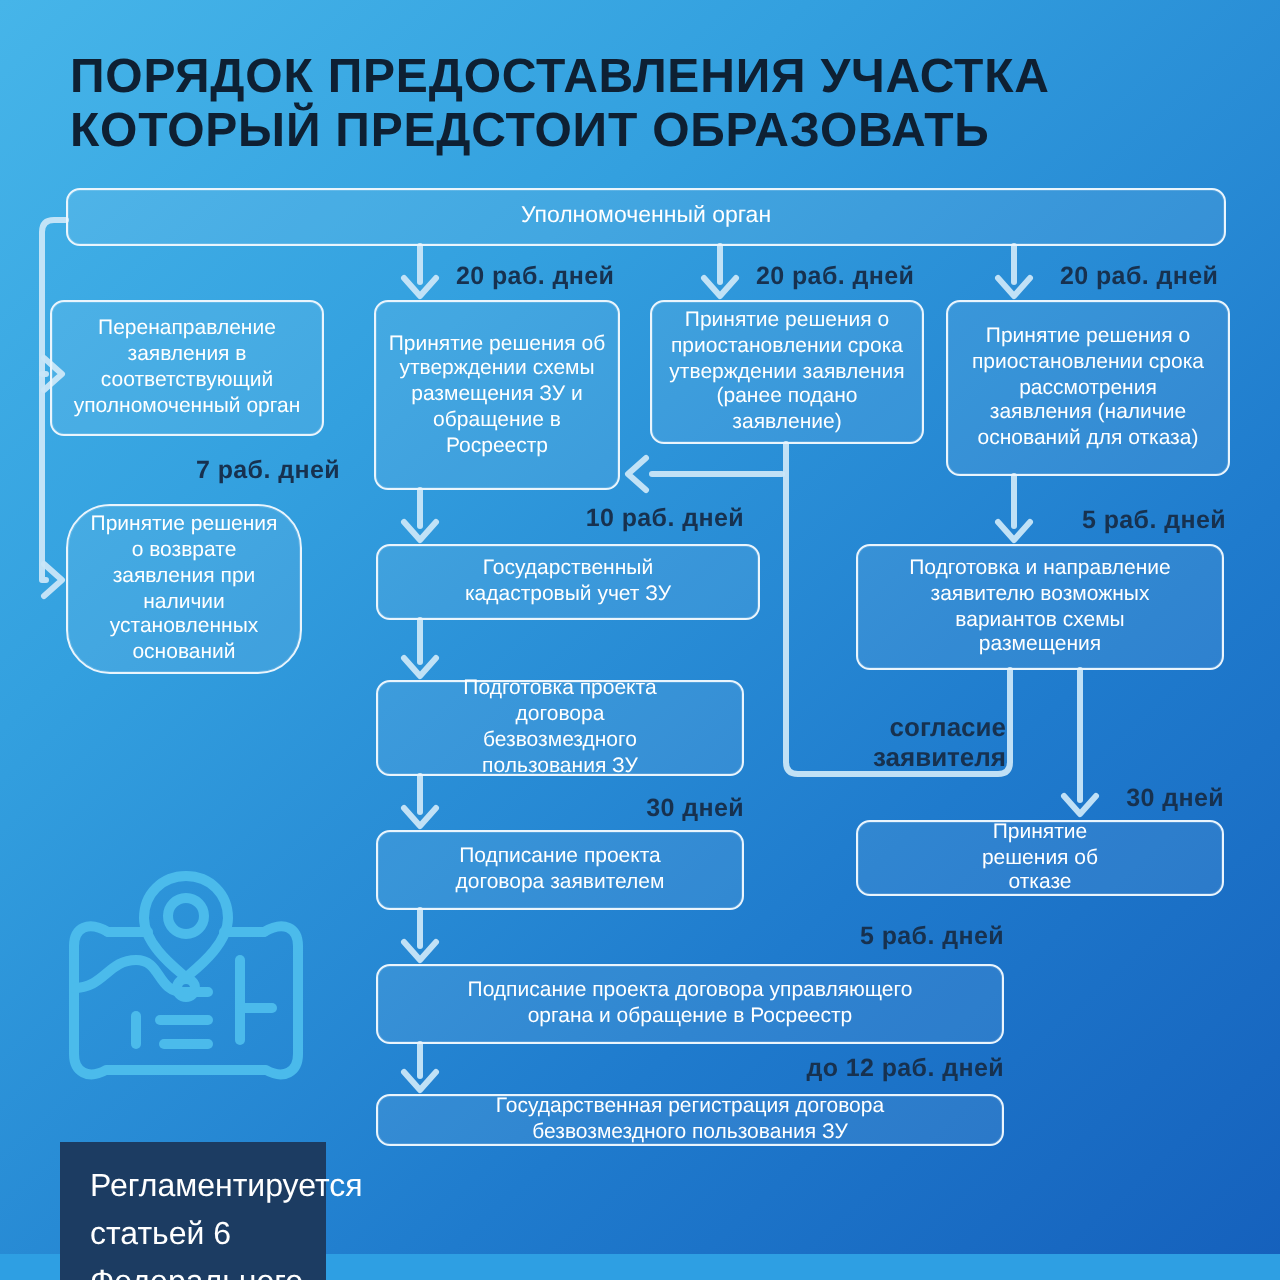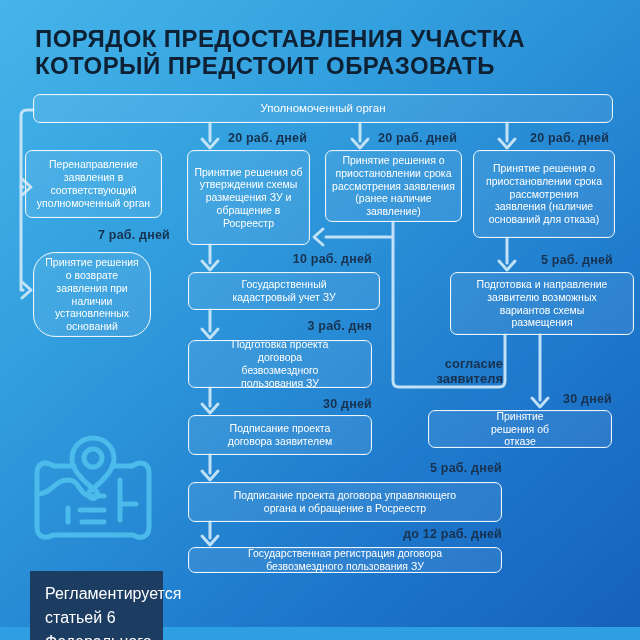--- a/index.html
+++ b/index.html
@@ -127,58 +127,57 @@
   <div class="abs dur" style="left:378px;top:131px;">20 раб. дней</div>
   <div class="abs dur" style="left:530px;top:131px;">20 раб. дней</div>
 
   <div class="abs box" style="left:25px;top:150px;width:137px;height:68px;">
     <span>Перенаправление заявления в соответствующий уполномоченный орган</span>
   </div>
   <div class="abs box" style="left:187px;top:150px;width:123px;height:95px;padding:2px 6px;">
     <span>Принятие решения об утверждении схемы размещения ЗУ и обращение в Росреестр</span>
   </div>
   <div class="abs box" style="left:325px;top:150px;width:137px;height:72px;padding:2px 6px;">
-    <span>Принятие решения о приостановлении срока рассмотрения заявления (ранее наличие заявление)</span>
+    <span>Принятие решения о приостановлении срока утверждении заявления (ранее подано заявление)</span>
   </div>
   <div class="abs box" style="left:473px;top:150px;width:142px;height:88px;padding:2px 10px;">
     <span>Принятие решения о приостановлении срока рассмотрения заявления (наличие оснований для отказа)</span>
   </div>
 
   <div class="abs dur r" style="left:33px;top:228px;width:137px;">7 раб. дней</div>
   <div class="abs box" style="left:33px;top:252px;width:118px;height:85px;border-radius:22px;">
     <span>Принятие решения о возврате заявления при наличии установленных оснований</span>
   </div>
 
   <div class="abs dur r" style="left:252px;top:252px;width:120px;">10 раб. дней</div>
   <div class="abs box" style="left:188px;top:272px;width:192px;height:38px;padding:2px 26px;">
     <span>Государственный кадастровый учет ЗУ</span>
   </div>
 
-  <div class="abs dur r" style="left:252px;top:319px;width:120px;">3 раб. дня</div>
   <div class="abs box" style="left:188px;top:340px;width:184px;height:48px;padding:2px 30px;">
     <span>Подготовка проекта договора безвозмездного пользования ЗУ</span>
   </div>
 
   <div class="abs dur r" style="left:252px;top:397px;width:120px;">30 дней</div>
   <div class="abs box" style="left:188px;top:415px;width:184px;height:40px;padding:2px 30px;">
     <span>Подписание проекта договора заявителем</span>
   </div>
 
   <div class="abs dur r" style="left:382px;top:461px;width:120px;">5 раб. дней</div>
   <div class="abs box" style="left:188px;top:482px;width:314px;height:40px;padding:2px 34px;">
     <span>Подписание проекта договора управляющего органа и обращение в Росреестр</span>
   </div>
 
   <div class="abs dur r" style="left:372px;top:527px;width:130px;">до 12 раб. дней</div>
   <div class="abs box" style="left:188px;top:547px;width:314px;height:26px;padding:2px 30px;">
     <span>Государственная регистрация договора безвозмездного пользования ЗУ</span>
   </div>
 
   <div class="abs dur r" style="left:493px;top:253px;width:120px;">5 раб. дней</div>
-  <div class="abs box" style="left:450px;top:272px;width:184px;height:63px;padding:2px 24px;">
+  <div class="abs box" style="left:428px;top:272px;width:184px;height:63px;padding:2px 24px;">
     <span>Подготовка и направление заявителю возможных вариантов схемы размещения</span>
   </div>
 
   <div id="consent" class="abs" style="left:403px;top:356px;width:100px;">согласие заявителя</div>
 
   <div class="abs dur r" style="left:492px;top:392px;width:120px;">30 дней</div>
   <div class="abs box" style="left:428px;top:410px;width:184px;height:38px;padding:2px 46px;">
     <span>Принятие решения об отказе</span>
   </div>
 

